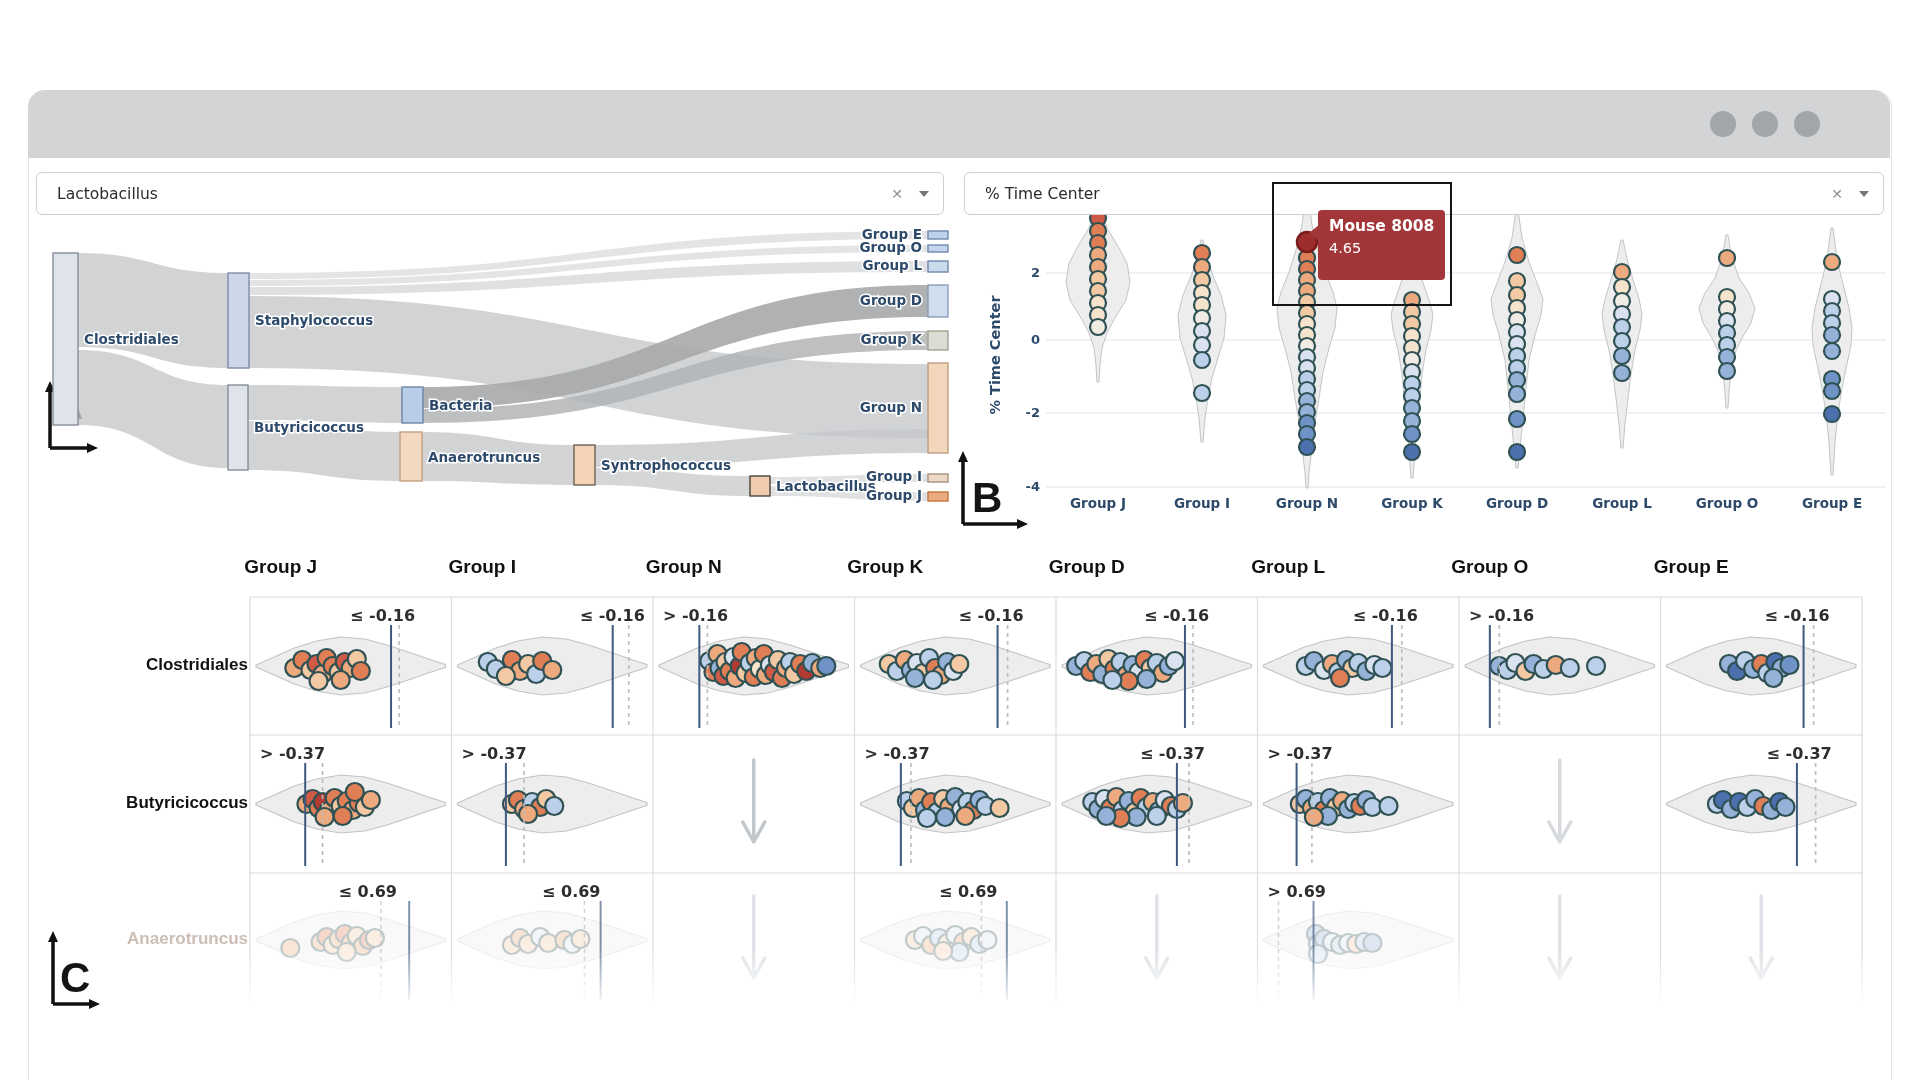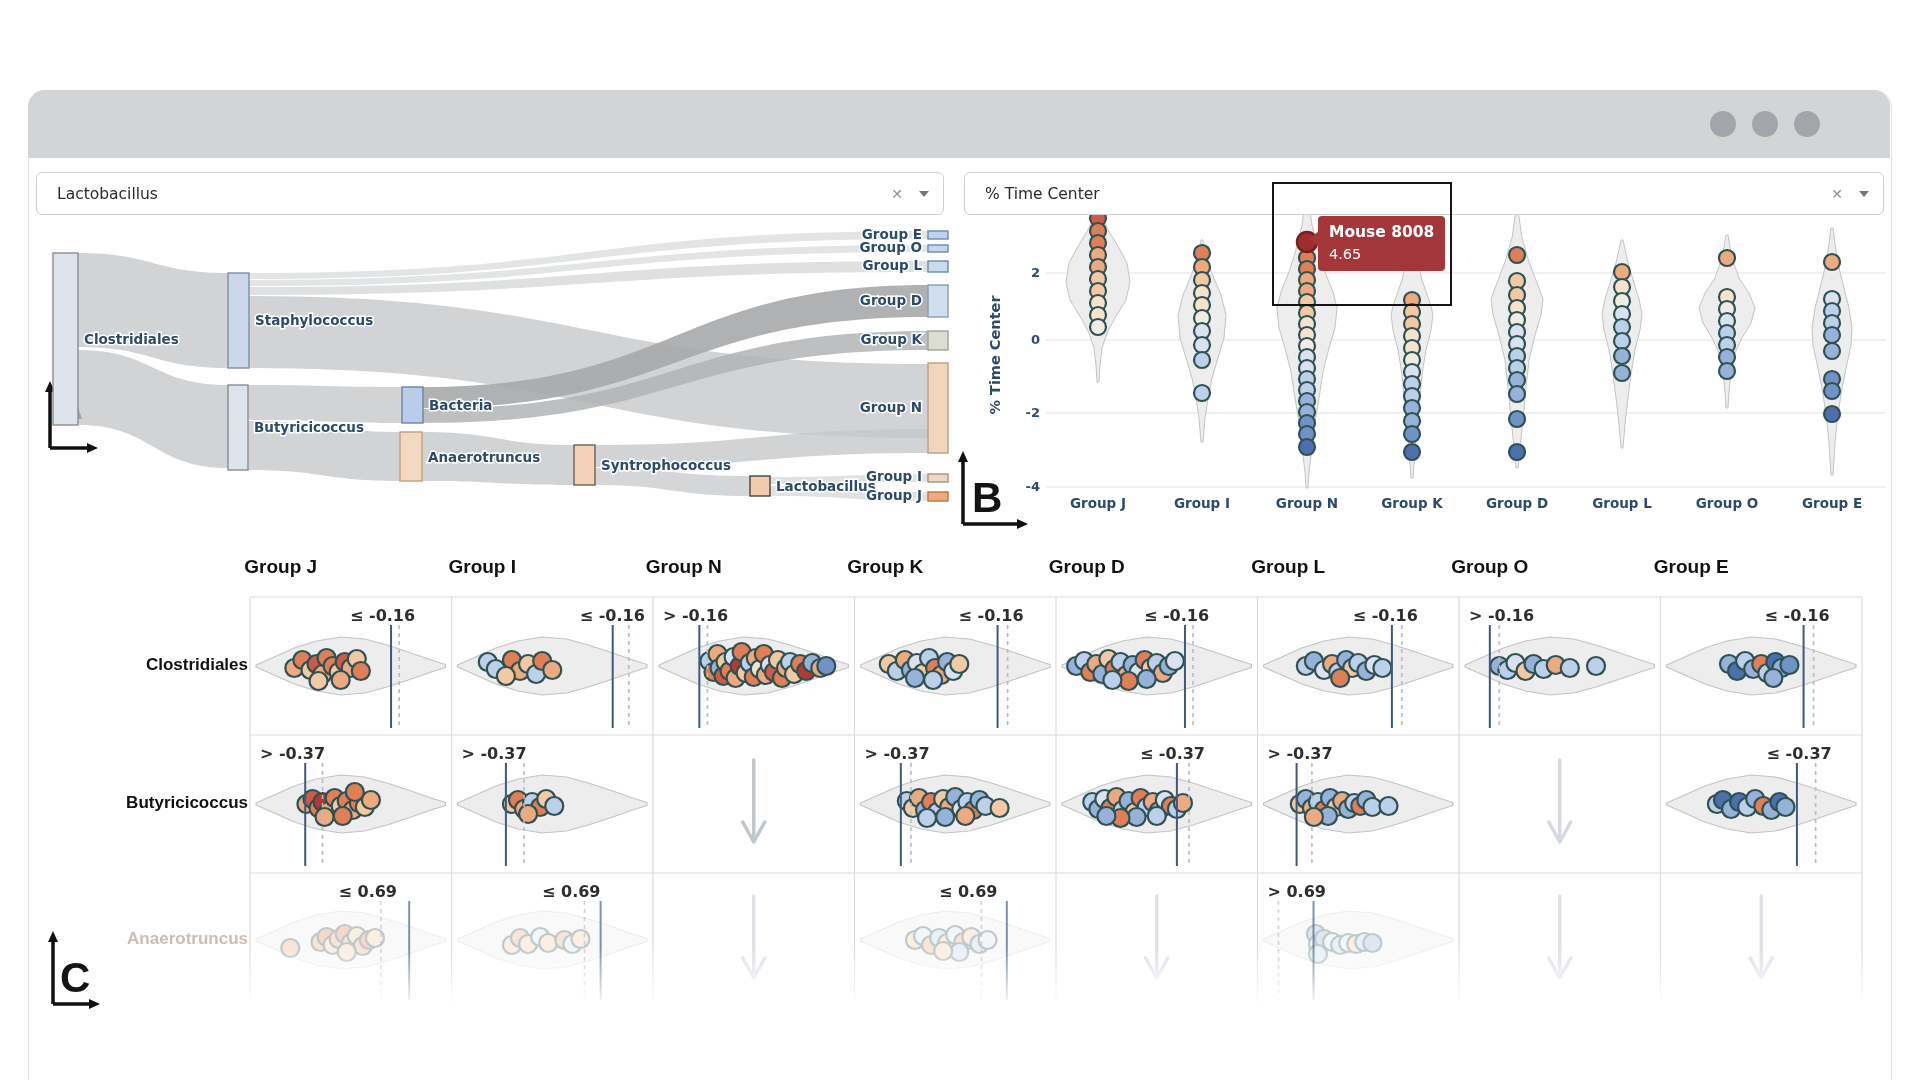--- a/index.html
+++ b/index.html
@@ -16,22 +16,22 @@
   .sel-value{font-size:15.5px;color:#2b2b2b;flex:1;}
   .sel-clear{color:#8d9296;font-size:14px;margin-right:16px;cursor:pointer;}
   .sel-caret{width:0;height:0;border-left:5.5px solid transparent;border-right:5.5px solid transparent;
              border-top:6px solid #73787d;}
   svg{position:absolute;overflow:visible;}
   .axis-glyph{position:absolute;}
   .axis-glyph .letter{position:absolute;color:#141414;font-weight:900;
                       font-family:"Liberation Sans",sans-serif;}
   .callout{position:absolute;left:1272px;top:182px;width:176px;height:120px;
            border:2.5px solid #151515;background:transparent;z-index:5;}
-  .tip{position:absolute;left:44px;top:32px;background:#a23639;color:#fff;border-radius:4px;
-       padding:6px 11px 7px 11px;line-height:1.4;}
+  .tip{position:absolute;left:44px;top:26px;background:#a23639;color:#fff;border-radius:4px;
+       padding:6px 11px 22px 11px;line-height:1.4;}
   .tip .t1{font-weight:bold;font-size:15.5px;white-space:nowrap;}
   .tip .t2{font-size:14.5px;}
   .tip-pointer{position:absolute;left:-9px;top:15px;width:0;height:0;
                border-top:8px solid transparent;border-bottom:8px solid transparent;
                border-right:10px solid #a23639;}
   .c-header{position:absolute;transform:translateX(-50%);font-family:"Liberation Sans",sans-serif;
             font-weight:bold;font-size:19px;color:#111;white-space:nowrap;}
   .c-rowlabel{position:absolute;left:58px;width:190px;text-align:right;
               font-family:"Liberation Sans",sans-serif;font-weight:bold;font-size:17px;color:#111;}
   .c-rowlabel.faded{color:#ccbeb4;}

